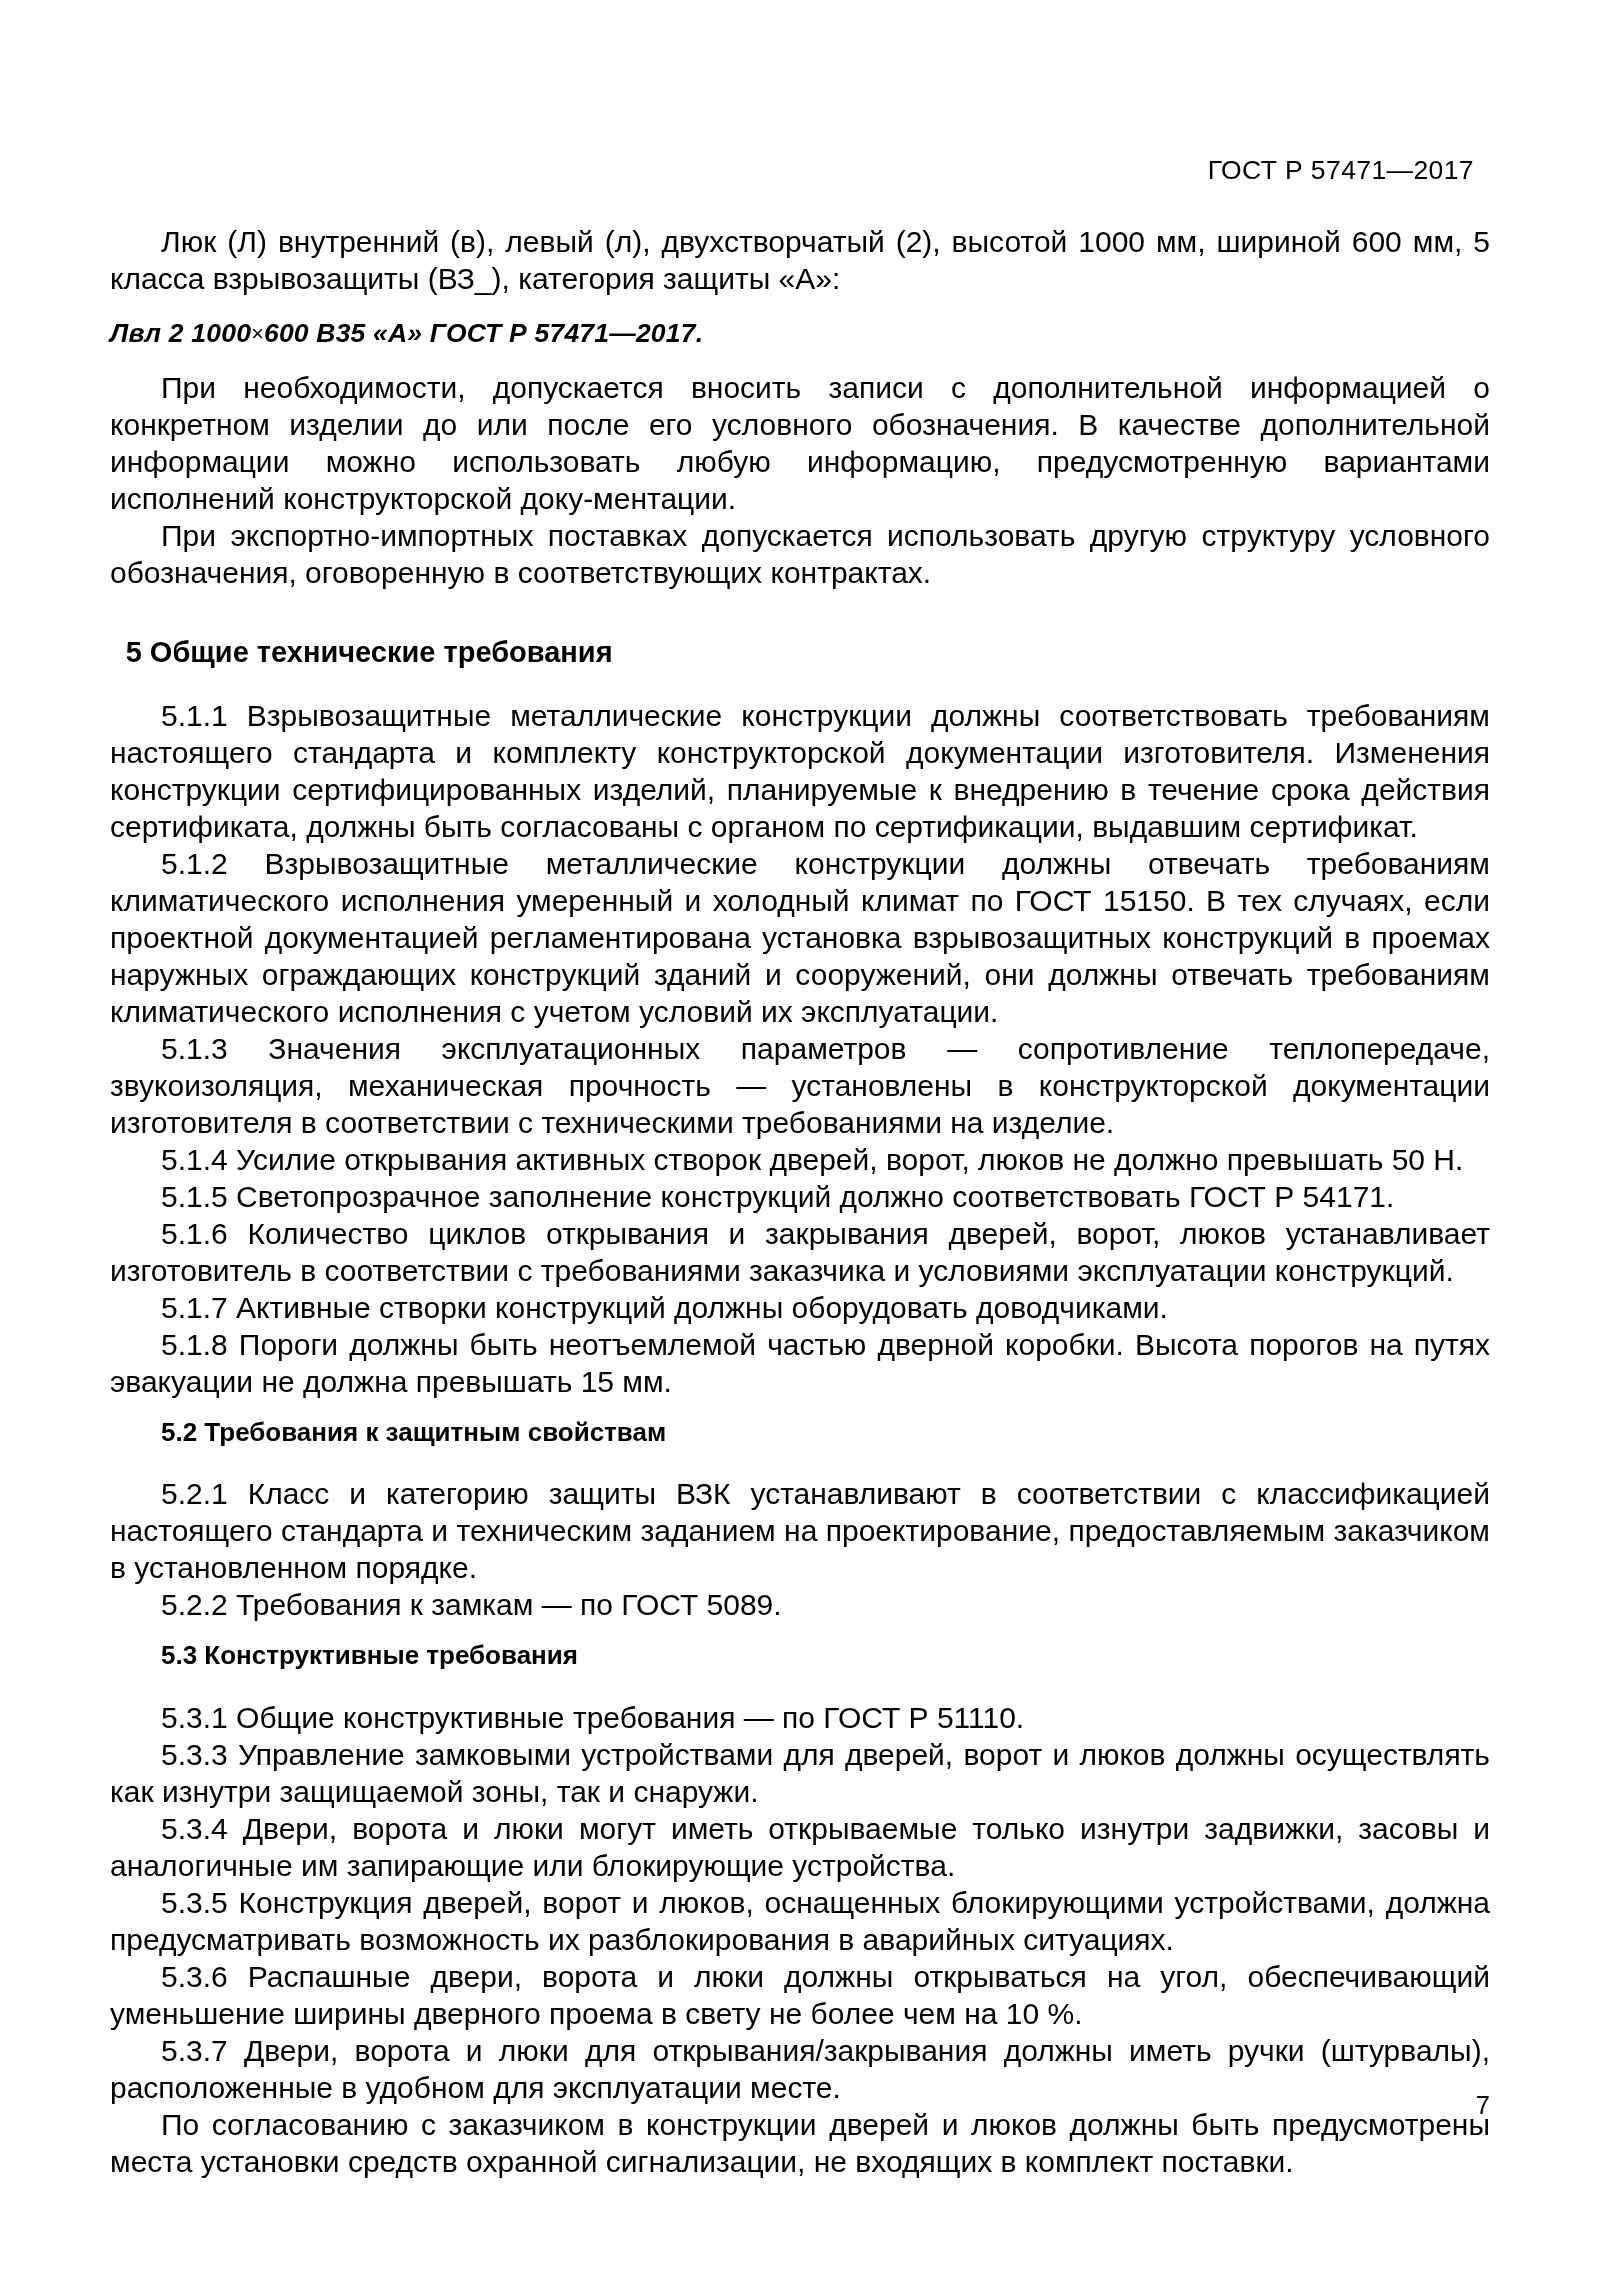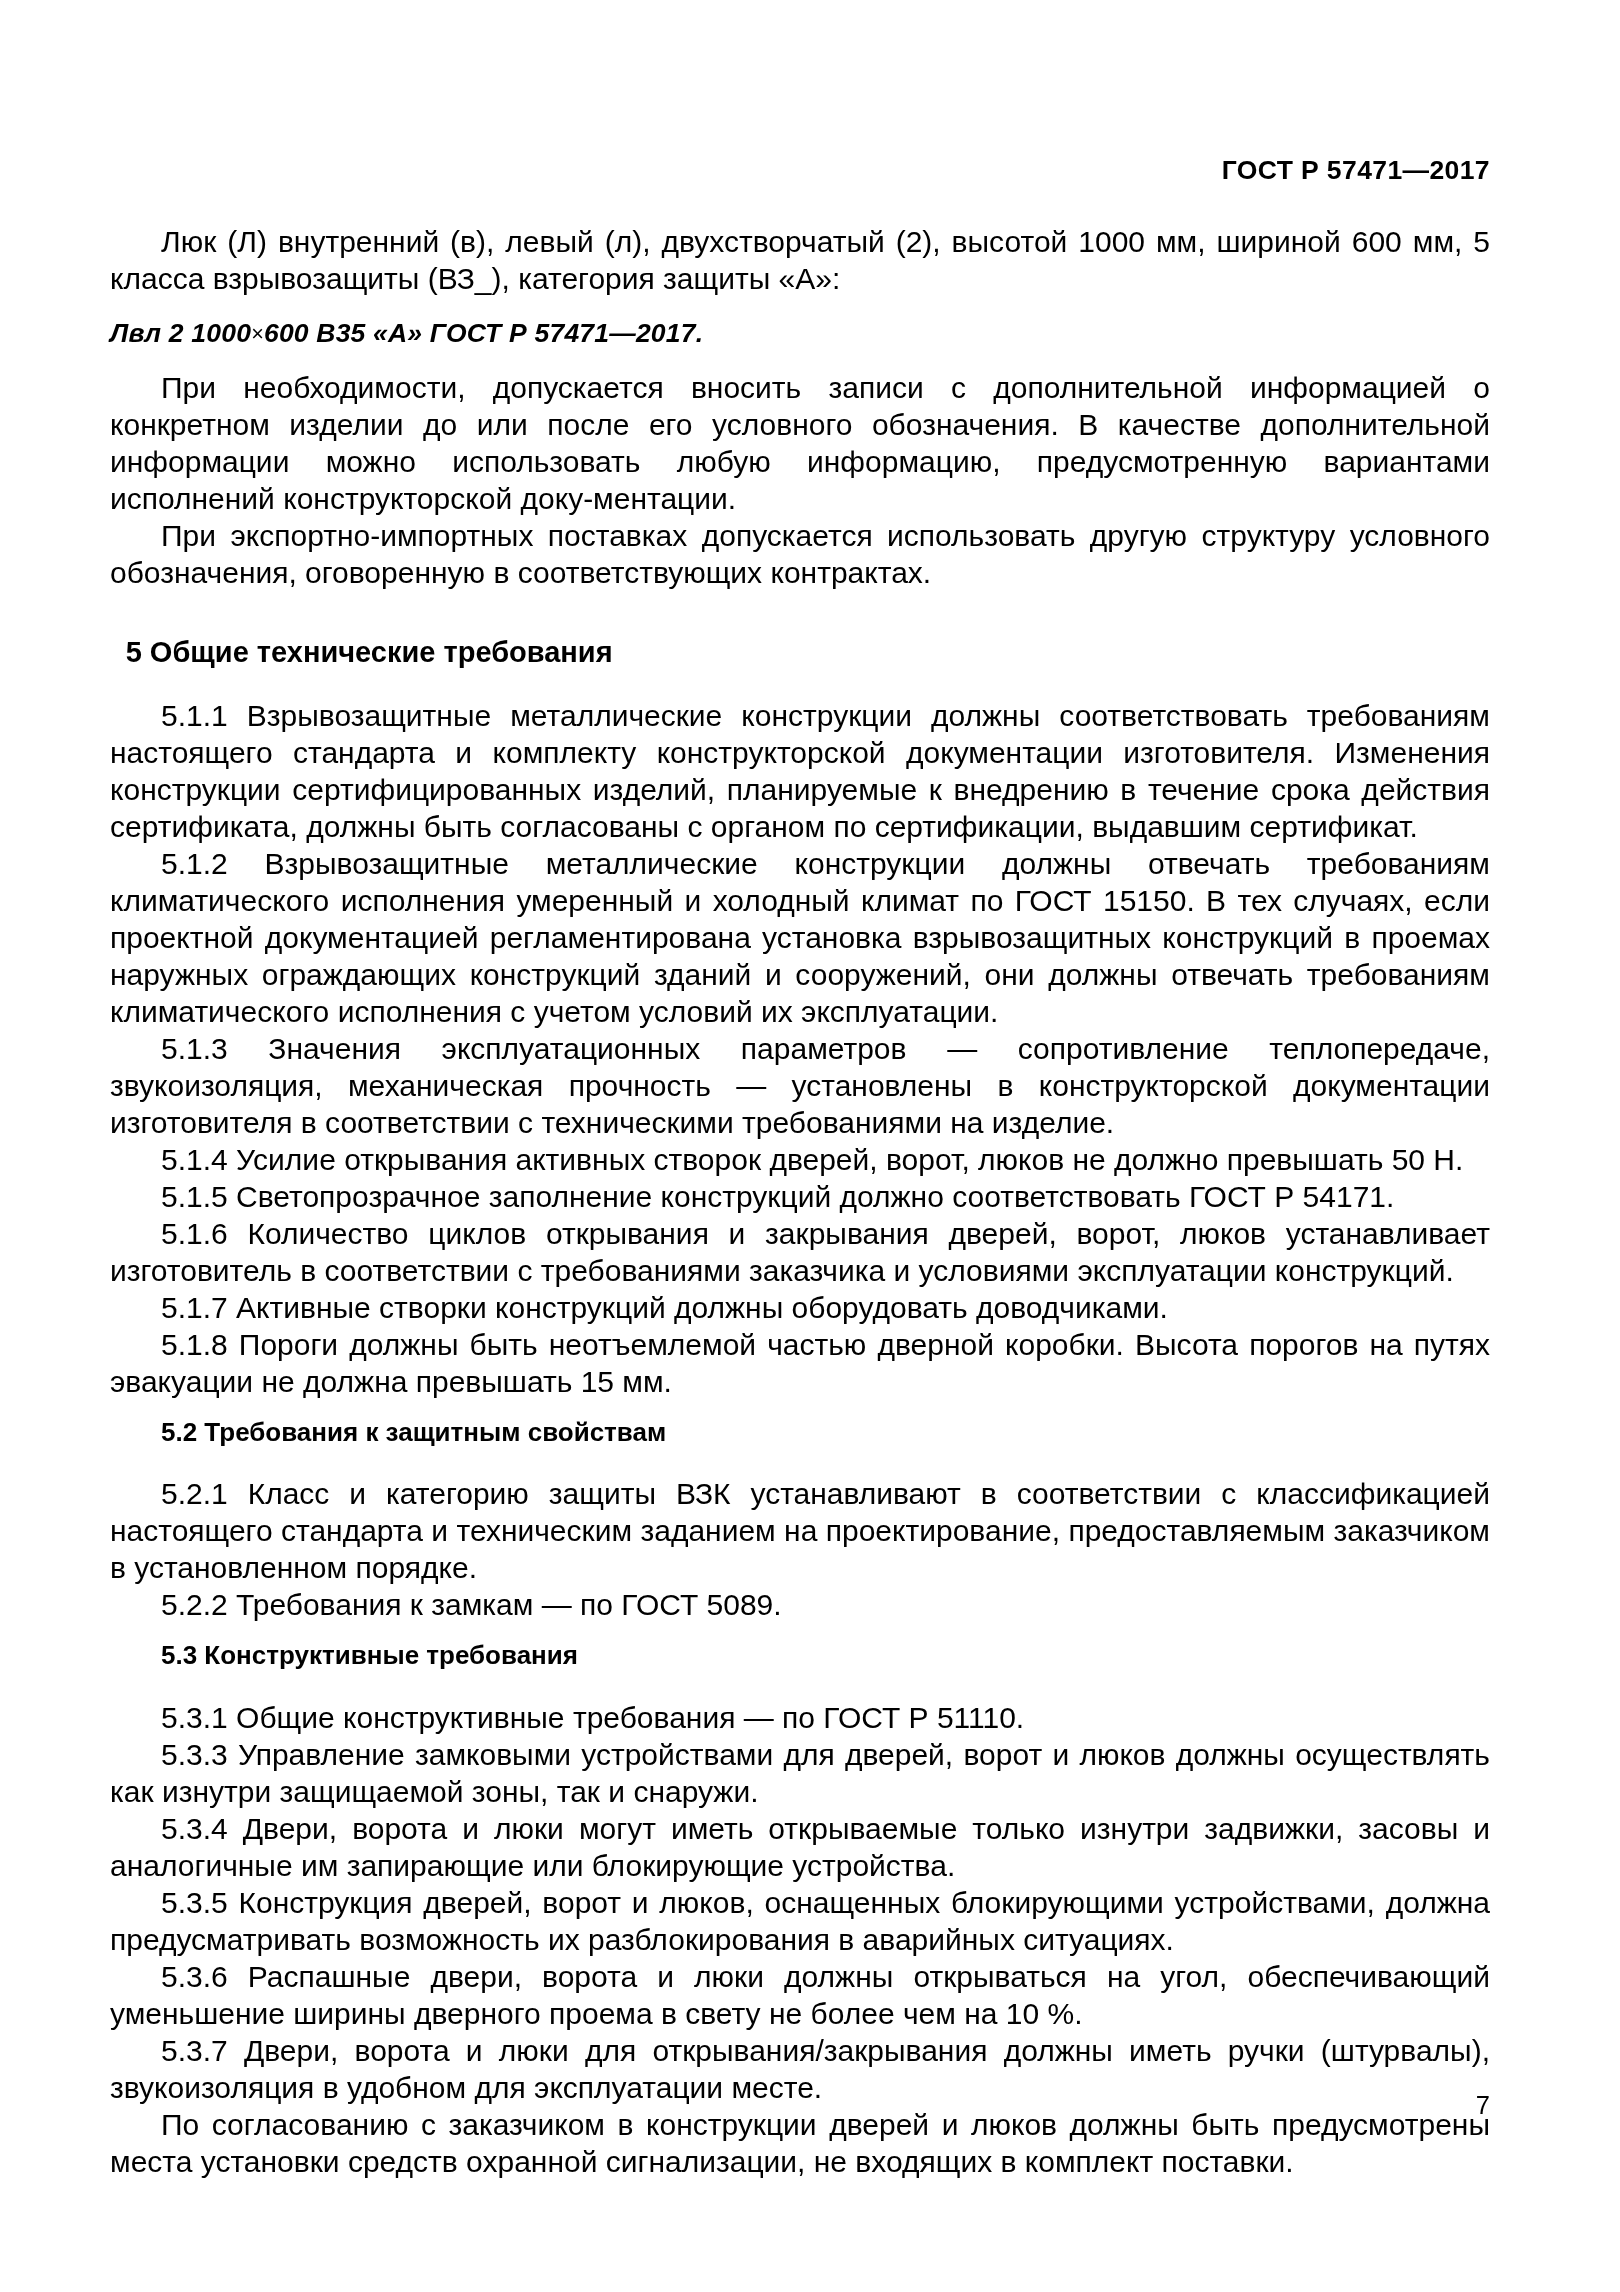--- a/index.html
+++ b/index.html
@@ -24,23 +24,23 @@
   .content {
     position: absolute;
     left: 110px;
     top: 0;
     width: 1380px;
     height: 2293px;
   }
   .doc-header {
     position: absolute;
     top: 155px;
-    right: 0;
+    right: 16px;
     font-size: 26.5px;
-    font-weight: bold;
+    font-weight: normal;
     letter-spacing: 0.4px;
     white-space: nowrap;
   }
   .body-block {
     position: absolute;
     top: 223px;
     left: 0;
     width: 1380px;
   }
   p {
@@ -135,21 +135,21 @@
       <p class="indent gap-after-section">5.2.1  Класс и категорию защиты ВЗК устанавливают в соответствии с классификацией настоящего стандарта и техническим заданием на проектирование, предоставляемым заказчиком в установленном порядке.</p>
       <p class="indent">5.2.2   Требования к замкам — по ГОСТ 5089.</p>
 
       <h3 class="subsection tight">5.3  Конструктивные требования</h3>
 
       <p class="indent gap-after-section">5.3.1  Общие конструктивные требования — по ГОСТ Р 51110.</p>
       <p class="indent">5.3.3  Управление замковыми устройствами для дверей, ворот и люков должны осуществлять как изнутри защищаемой зоны, так и снаружи.</p>
       <p class="indent">5.3.4  Двери, ворота и люки могут иметь открываемые только изнутри задвижки, засовы и аналогичные им запирающие или блокирующие устройства.</p>
       <p class="indent">5.3.5  Конструкция дверей, ворот и люков, оснащенных блокирующими устройствами, должна предусматривать возможность их разблокирования в аварийных ситуациях.</p>
       <p class="indent">5.3.6  Распашные двери, ворота и люки должны открываться на угол, обеспечивающий уменьшение ширины дверного проема в свету не более чем на 10 %.</p>
-      <p class="indent">5.3.7  Двери, ворота и люки для открывания/закрывания должны иметь ручки (штурвалы), звукоизоляция в удобном для эксплуатации месте.</p>
+      <p class="indent">5.3.7  Двери, ворота и люки для открывания/закрывания должны иметь ручки (штурвалы), расположенные в удобном для эксплуатации месте.</p>
       <p class="indent">По согласованию с заказчиком в конструкции дверей и люков должны быть предусмотрены места установки средств охранной сигнализации, не входящих в комплект поставки.</p>
 
     </div>
 
     <div class="page-number">7</div>
 
   </div>
 </div>
 
 

